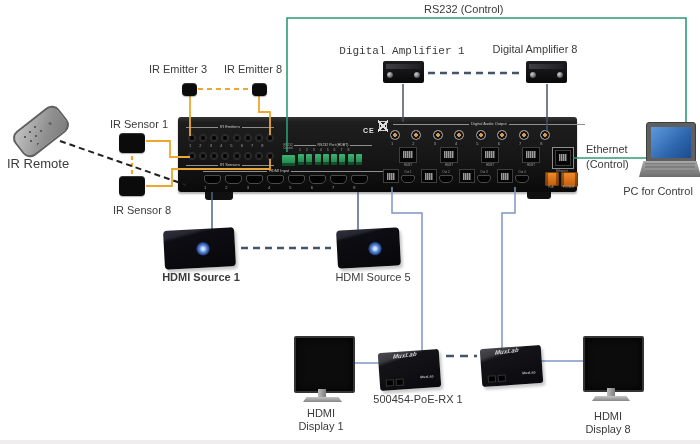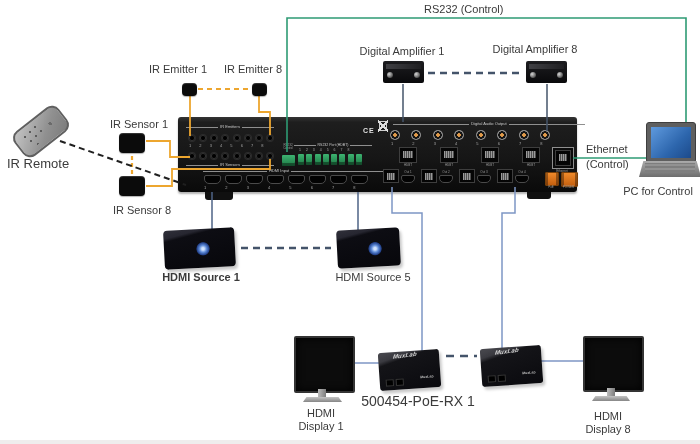--- a/index.html
+++ b/index.html
@@ -356,31 +356,31 @@
     </div>
 
   <div class="mon-screen" style="left:294px;top:336px;width:57px;height:53px;"></div>
   <div class="mon-neck" style="left:318px;top:389px;width:8px;height:9px;"></div>
   <div class="mon-base" style="left:303px;top:397px;width:39px;height:5px;"></div>
   <div class="mon-screen" style="left:583px;top:336px;width:57px;height:52px;"></div>
   <div class="mon-neck" style="left:607px;top:388px;width:8px;height:9px;"></div>
   <div class="mon-base" style="left:592px;top:396px;width:38px;height:5px;"></div>
 
   <div class="lbl" style="left:424px;top:3px;">RS232 (Control)</div>
-  <div class="lbl ctr" style="left:402px;top:45px;">Digital Amplifier 1</div>
+  <div class="lbl ctr" style="left:402px;top:45px;font-family:Liberation Mono, monospace;">Digital Amplifier 1</div>
   <div class="lbl ctr" style="left:535px;top:43px;text-align:right;">Digital Amplifier 8</div>
-  <div class="lbl ctr" style="left:178px;top:63px;">IR Emitter 1</div>
+  <div class="lbl ctr" style="left:178px;top:63px;">IR Emitter 3</div>
   <div class="lbl ctr" style="left:253px;top:63px;">IR Emitter 8</div>
   <div class="lbl ctr" style="left:139px;top:118px;">IR Sensor 1</div>
   <div class="lbl ctr" style="left:142px;top:196px;margin-top:8px;">IR Sensor 8</div>
   <div class="lbl big" style="left:7px;top:156px;">IR Remote</div>
   <div class="lbl" style="left:586px;top:142px;line-height:15px;">
     <span>Ethernet</span><br><span>(Control)</span></div>
   <div class="lbl ctr" style="left:658px;top:185px;text-align:center;">PC for Control</div>
   <div class="lbl ctr" style="left:201px;top:271px;font-weight:bold;">HDMI Source 1</div>
   <div class="lbl ctr" style="left:373px;top:271px;">HDMI Source 5</div>
-  <div class="lbl ctr" style="left:418px;top:393px;font-size:14px;">500454-PoE-RX 1</div>
+  <div class="lbl ctr" style="left:418px;top:393px;font-size:11px;">500454-PoE-RX 1</div>
   <div class="lbl ctr" style="left:321px;top:407px;line-height:13px;">
     <span>HDMI</span><br><span>Display 1</span></div>
   <div class="lbl ctr" style="left:608px;top:410px;line-height:13px;">
     <span>HDMI</span><br><span>Display 8</span></div>
 
 </div>
 
 </body></html>

